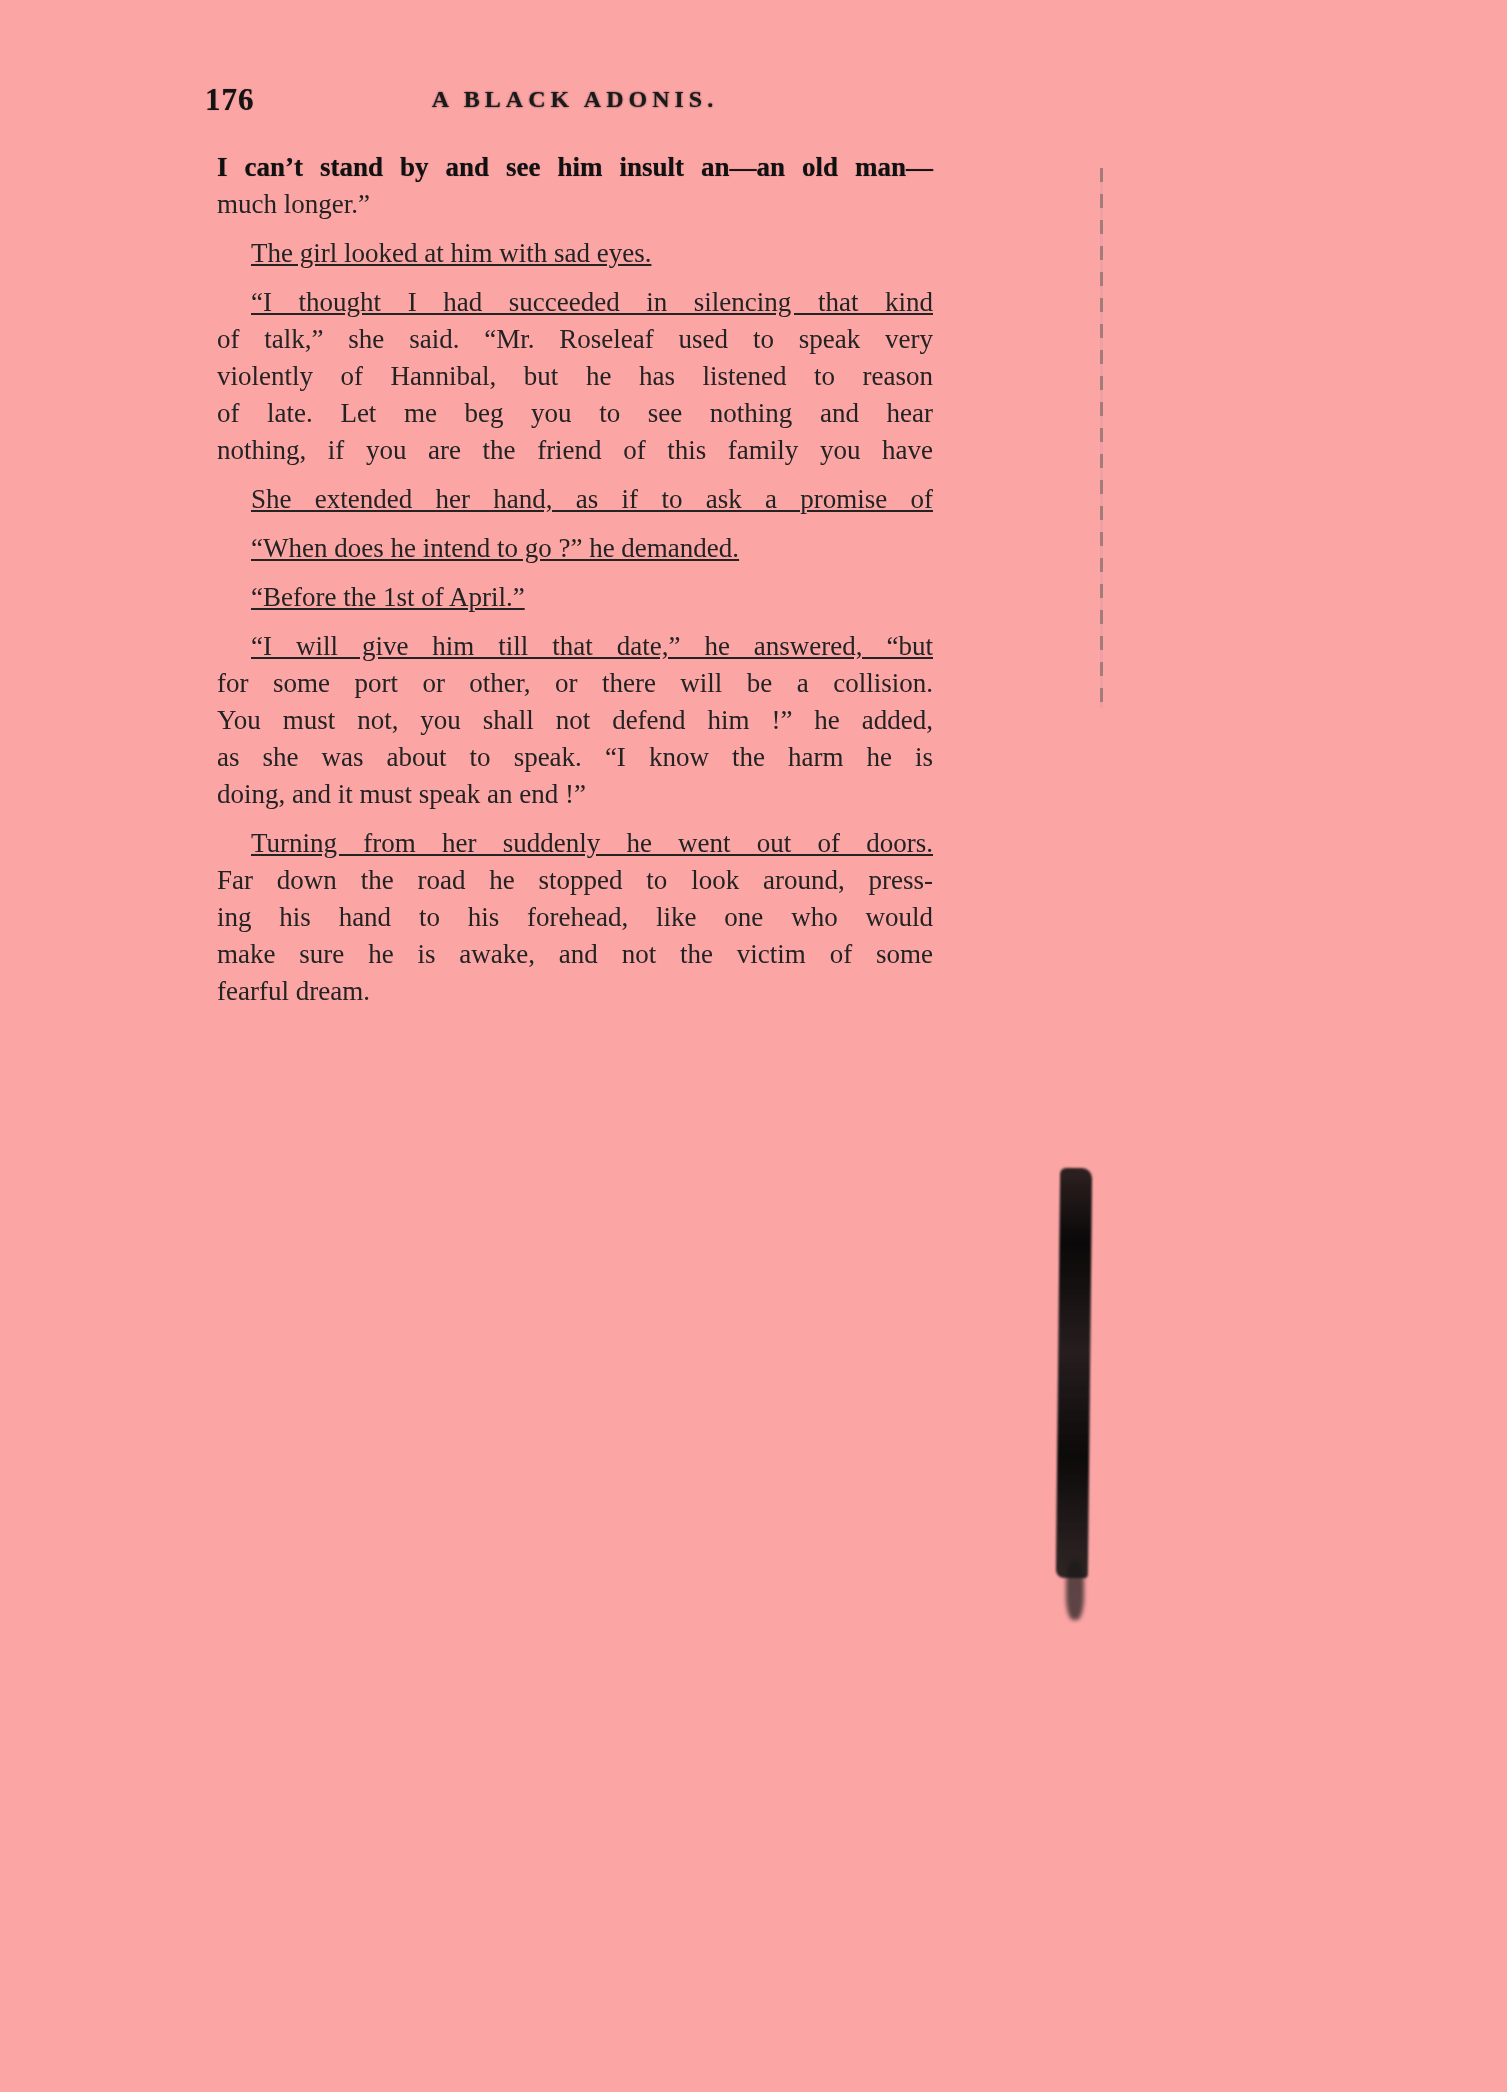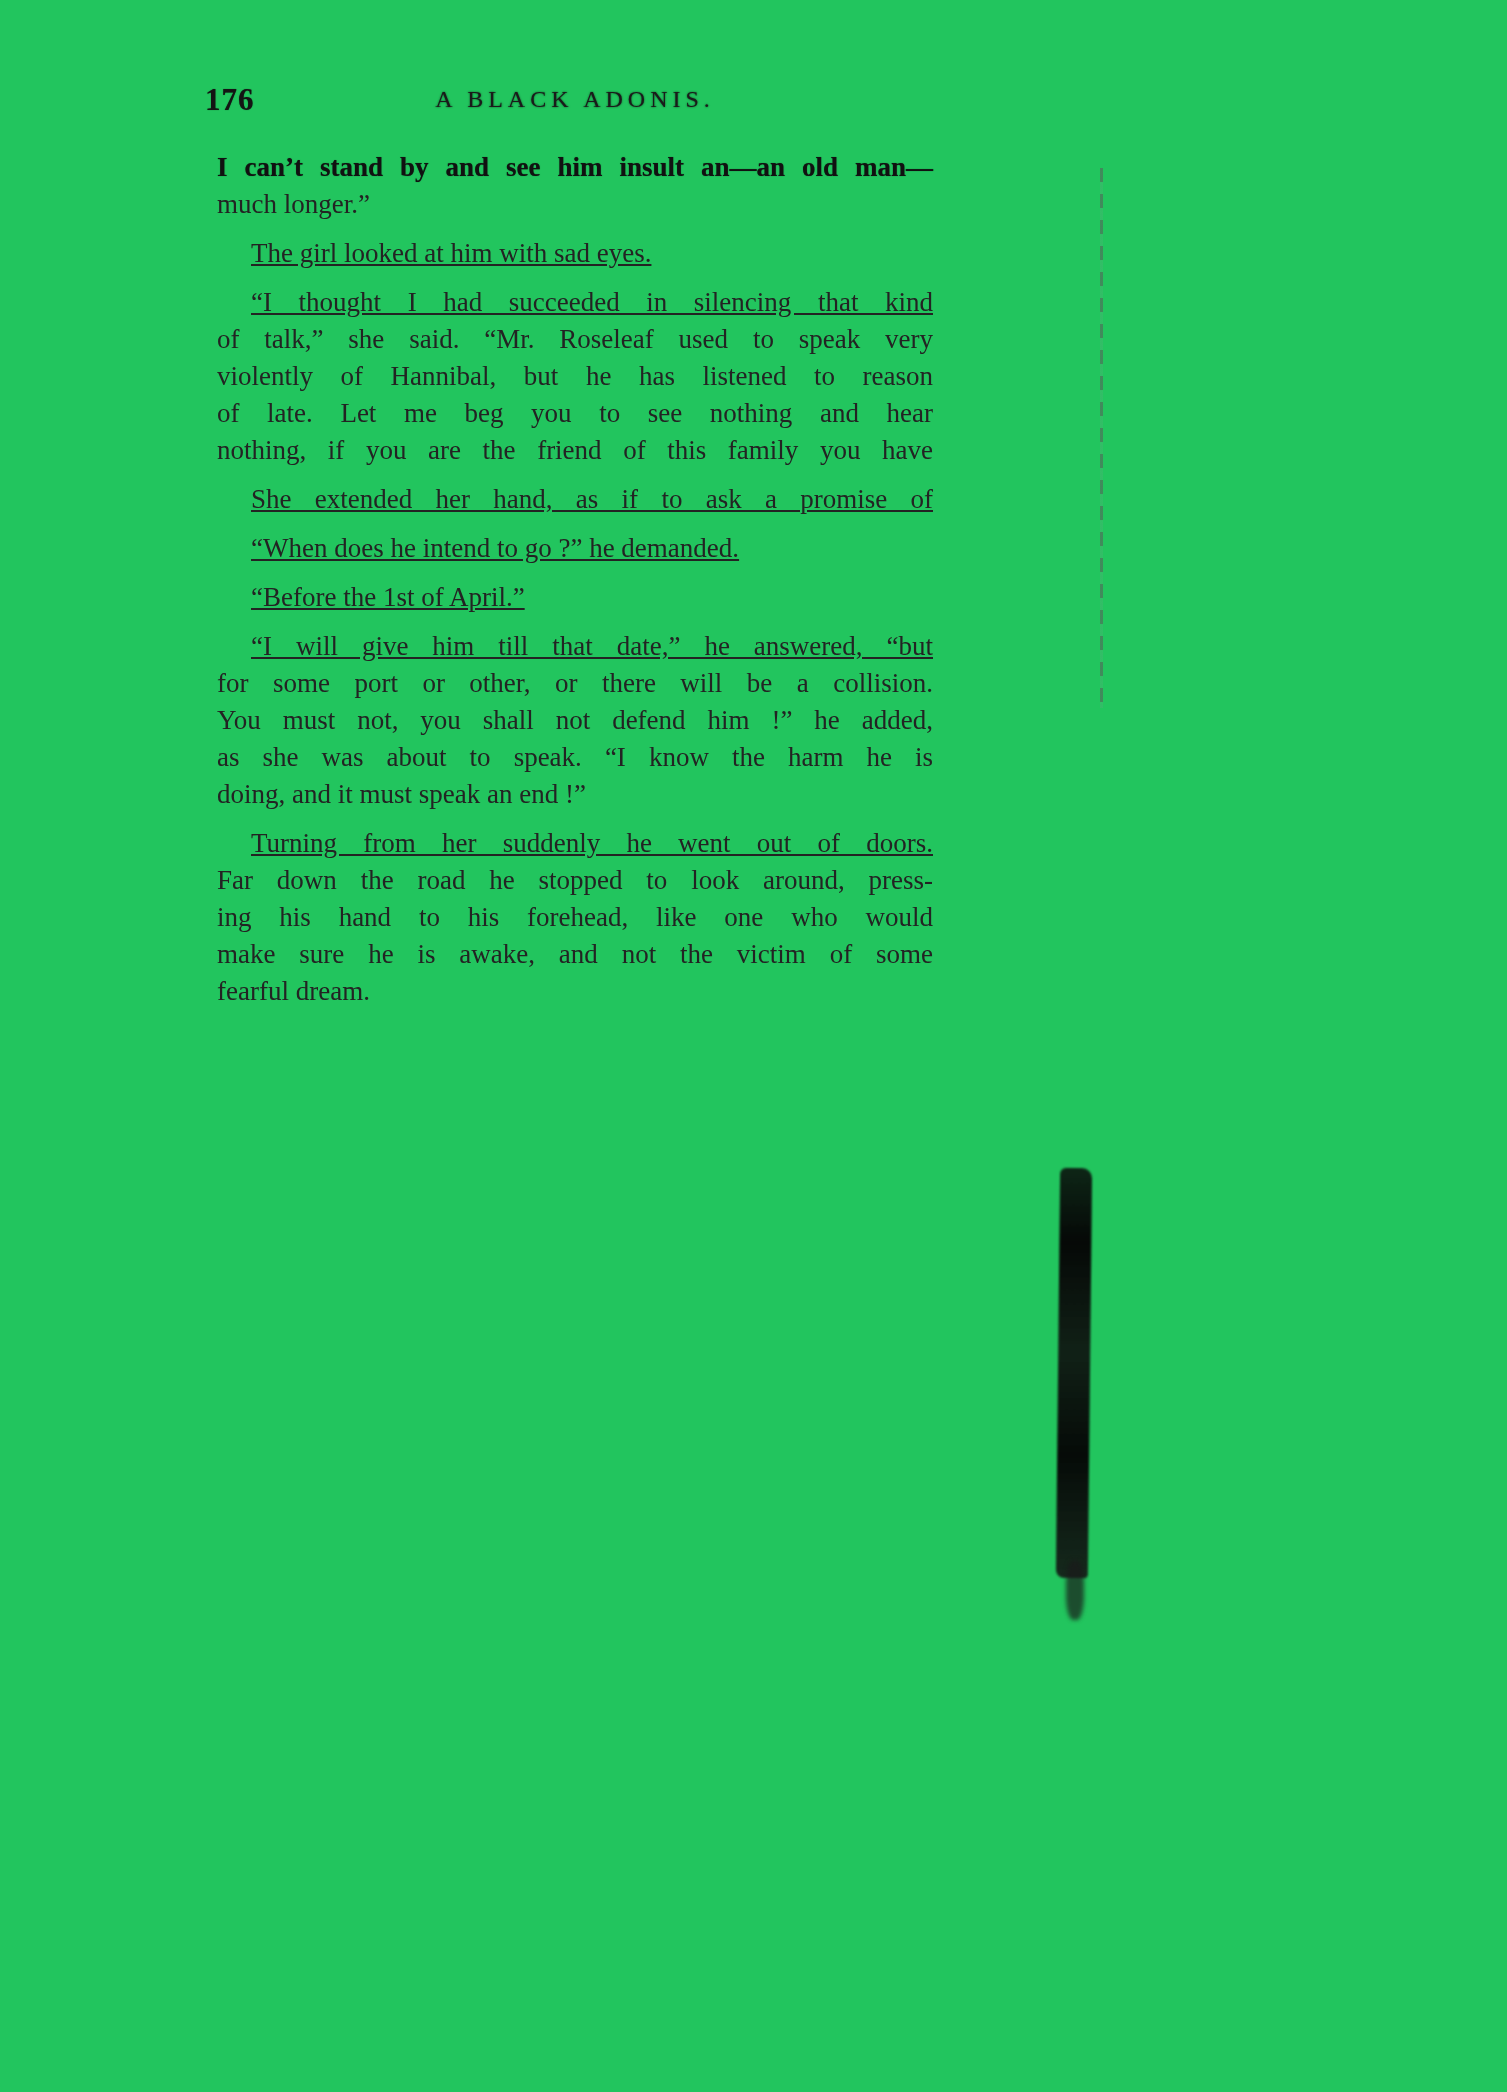--- a/index.html
+++ b/index.html
@@ -4,21 +4,21 @@
 <style>
   html, body {
     margin: 0;
     padding: 0;
     background: #ffffff;
   }
   .book-page {
     position: relative;
     width: 1507px;
     height: 2092px;
-    background: #22c55e;
+    background: #fca5a5;
     overflow: hidden;
     font-family: "Liberation Serif", "DejaVu Serif", serif;
     color: #1c1c1c;
   }
   .content {
     position: absolute;
     left: 205px;
     top: 82px;
     width: 740px;
   }
@@ -36,21 +36,21 @@
     color: #141414;
     text-shadow: 0 0 1px rgba(0,0,0,0.55);
   }
   .running-title {
     position: absolute;
     left: 120px;
     right: 120px;
     top: 4px;
     text-align: center;
     font-size: 24px;
-    font-weight: normal;
+    font-weight: bold;
     letter-spacing: 5px;
     color: #1a1a1a;
     text-shadow: 0 0 2px rgba(10,10,10,0.7);
   }
   .body-text {
     margin-top: 27px;
   }
   .paragraph { margin: 12px; }
   .line {
     font-size: 27px;

